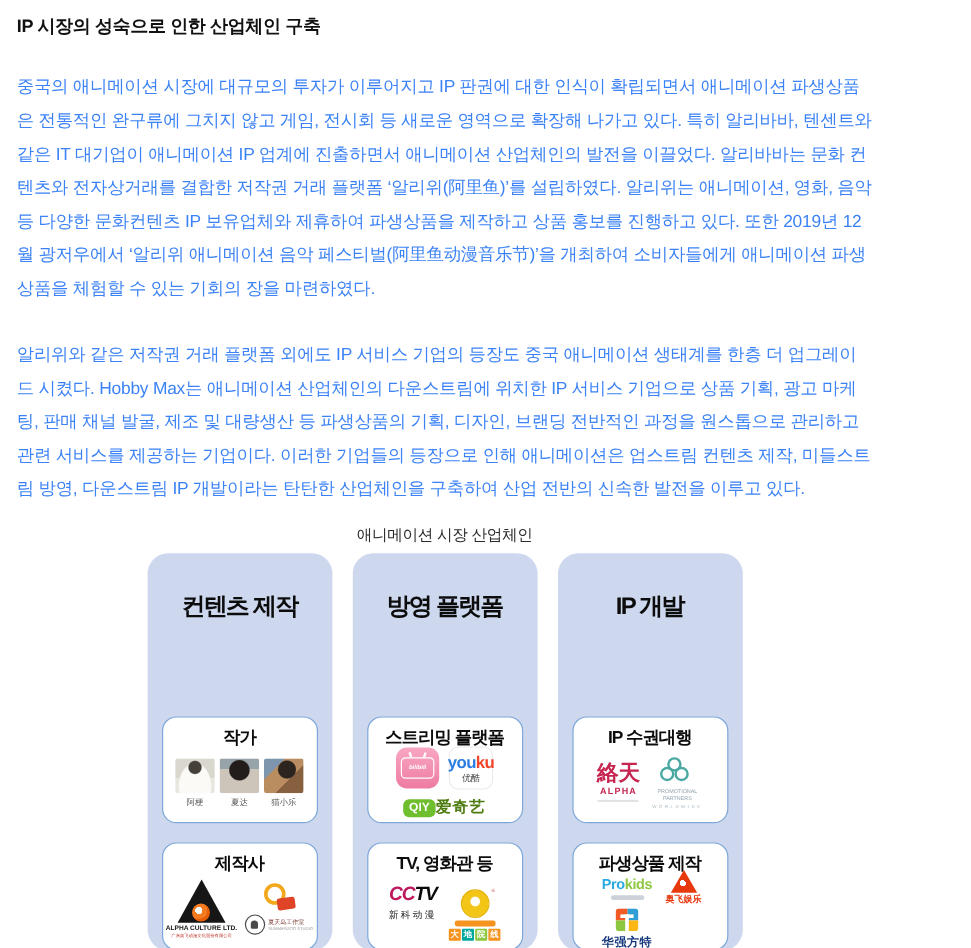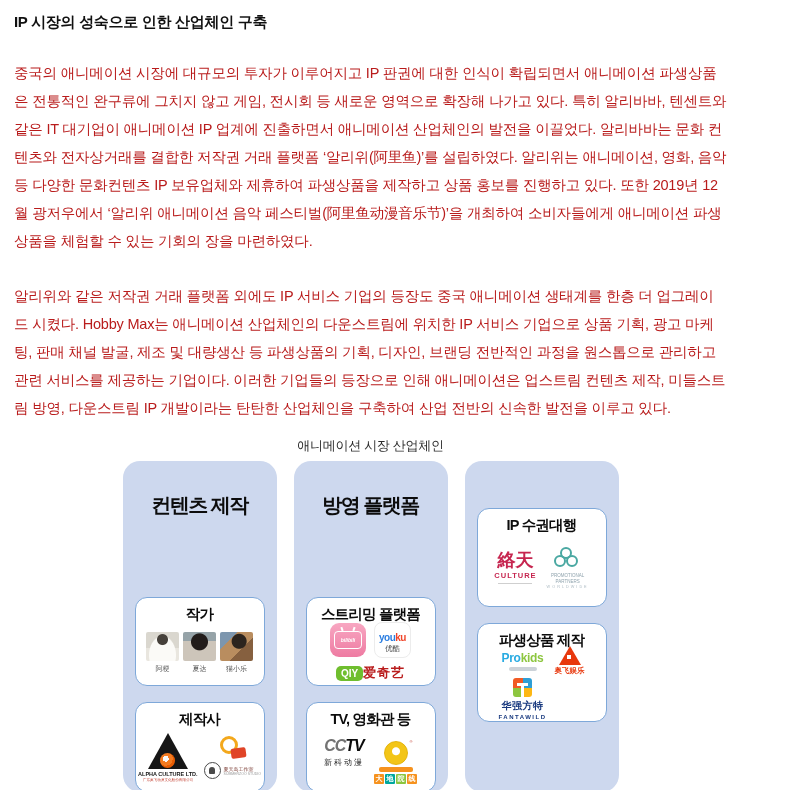--- a/index.html
+++ b/index.html
@@ -1,19 +1,19 @@
 <!DOCTYPE html>
 <html><head>
 <meta charset="utf-8">
 <style>
   html,body{margin:0;padding:0;background:#fff;}
   body{font-family:"Liberation Sans","DejaVu Sans",sans-serif;}
   .page{width:741px;height:790px;box-sizing:border-box;padding:13px 14px 0;overflow:hidden;background:#fff;}
   .doc-title{font-size:15px;font-weight:700;color:#111;letter-spacing:-0.3px;}
-  .body-text{margin-top:27px;font-size:14.5px;line-height:28px;color:#b91c1c;letter-spacing:-0.2px;
+  .body-text{margin-top:27px;font-size:14.5px;line-height:28px;color:#3b82f6;letter-spacing:-0.2px;
              word-break:break-all;text-align:left;}
   
   .figure{width:500px;margin:9px auto 0;}
   .fig-title{text-align:center;font-size:13px;color:#2b2b2b;margin-bottom:6px;letter-spacing:-0.3px;}
   .cols{display:flex;gap:17px;justify-content:center;}
   .col{width:154px;height:331px;background:#cdd8ee;border-radius:17px;box-sizing:border-box;
        display:flex;flex-direction:column;align-items:center;}
   .col-header{height:99px;display:flex;align-items:center;justify-content:center;
               font-size:20px;font-weight:800;color:#0c0c0c;letter-spacing:-1.5px;white-space:nowrap;}
   .card{width:130px;height:99px;background:#fff;border:1.5px solid #7ea8d9;border-radius:12px;
@@ -62,32 +62,32 @@
   .bili{width:36px;height:34px;border-radius:9px;background:linear-gradient(180deg,#f8a7c2,#ee7ba2);
         display:flex;align-items:center;justify-content:center;}
   .bili-tv{width:26px;height:16px;border:1.6px solid #fff;border-radius:4px;position:relative;
            display:flex;align-items:center;justify-content:center;}
   .bili-tv::before,.bili-tv::after{content:"";position:absolute;top:-5px;width:1.6px;height:4px;background:#fff;}
   .bili-tv::before{left:6px;transform:rotate(-20deg);}
   .bili-tv::after{right:6px;transform:rotate(20deg);}
   .bili-word{font-size:5px;font-weight:700;color:#fff;font-style:italic;}
   .youku{width:35px;height:34px;border-radius:8px;background:#fff;border:1px solid #ececec;
          display:flex;flex-direction:column;align-items:center;justify-content:center;line-height:1.15;}
-  .yk-en{font-size:10px;font-weight:800;letter-spacing:-0.5px;}
+  .yk-en{font-size:14px;font-weight:800;letter-spacing:-0.5px;}
   .yk-you{color:#2a7de1;} .yk-ku{color:#f0452a;}
   .yk-cn{font-size:7.5px;color:#3a3a3a;}
   .stream-row2{display:flex;align-items:center;gap:0;}
   .iqiyi-badge{background:#6fbe2e;color:#fff;font-weight:800;font-size:10px;border-radius:5px;
                padding:2px 5px;letter-spacing:0;}
-  .iqiyi-cn{font-size:13px;font-weight:800;color:#b91c1c;letter-spacing:1px;white-space:nowrap;}
+  .iqiyi-cn{font-size:13px;font-weight:800;color:#4d7c0f;letter-spacing:1px;white-space:nowrap;}
   
   .tvrow{display:flex;align-items:flex-start;gap:10px;margin-top:-2px;}
   .cctv{display:flex;flex-direction:column;align-items:center;margin-top:4px;}
   .cctv-word{font-size:16px;font-weight:800;font-style:italic;color:#0b0b0b;letter-spacing:-1px;position:relative;}
-  .cctv-word .red{color:#737373;text-align:center;}
+  .cctv-word .red{color:#be185d;text-align:center;}
   .cctv-sub{font-size:8px;color:#1a1a1a;letter-spacing:2px;margin-top:2px;white-space:nowrap;}
   .dadi{display:flex;flex-direction:column;align-items:center;margin-top:8px;}
   .dadi-circle{width:22px;height:22px;border-radius:50%;position:relative;
       background:radial-gradient(circle at 50% 42%, #ffffff 0 3.5px, #f3c517 4.5px 100%);
       border:1px solid #e3b30c;}
   .dadi-circle::after{content:"®";position:absolute;right:-6px;top:-3px;font-size:4px;color:#c0392b;}
   .dadi-ribbon{width:34px;height:5px;background:#f6921e;border-radius:2px;margin-top:2px;}
   .dadi-blocks{display:flex;gap:1px;margin-top:2px;}
   .dadi-blocks b{width:10px;height:10px;display:flex;align-items:center;justify-content:center;
       color:#fff;font-size:7px;font-weight:700;border-radius:1px;}
@@ -243,28 +243,29 @@
                   <b class="db-2">院</b>
                   <b class="db-3">线</b>
                 </div>
               </div>
             </div>
           </div>
         </div>
       </div>
 
       <div class="col">
+        <div class="col-header">IP 개발</div>
 
         <div class="card">
           <div class="card-title">IP 수권대행</div>
           <div class="card-body">
             <div class="license">
               <div class="skynet">
                 <div class="sky-cjk">絡天</div>
-                <div class="sky-en">CULTURE</div>
+                <div class="sky-en">ALPHA</div>
                 <div class="sky-rule"></div>
               </div>
               <div class="ppw">
                 <div class="ppw-rings">
                     <i></i>
                     <i></i>
                     <i></i>
                   </div>
                 <div class="ppw-t1">
                   <span>PROMOTIONAL</span><br>

